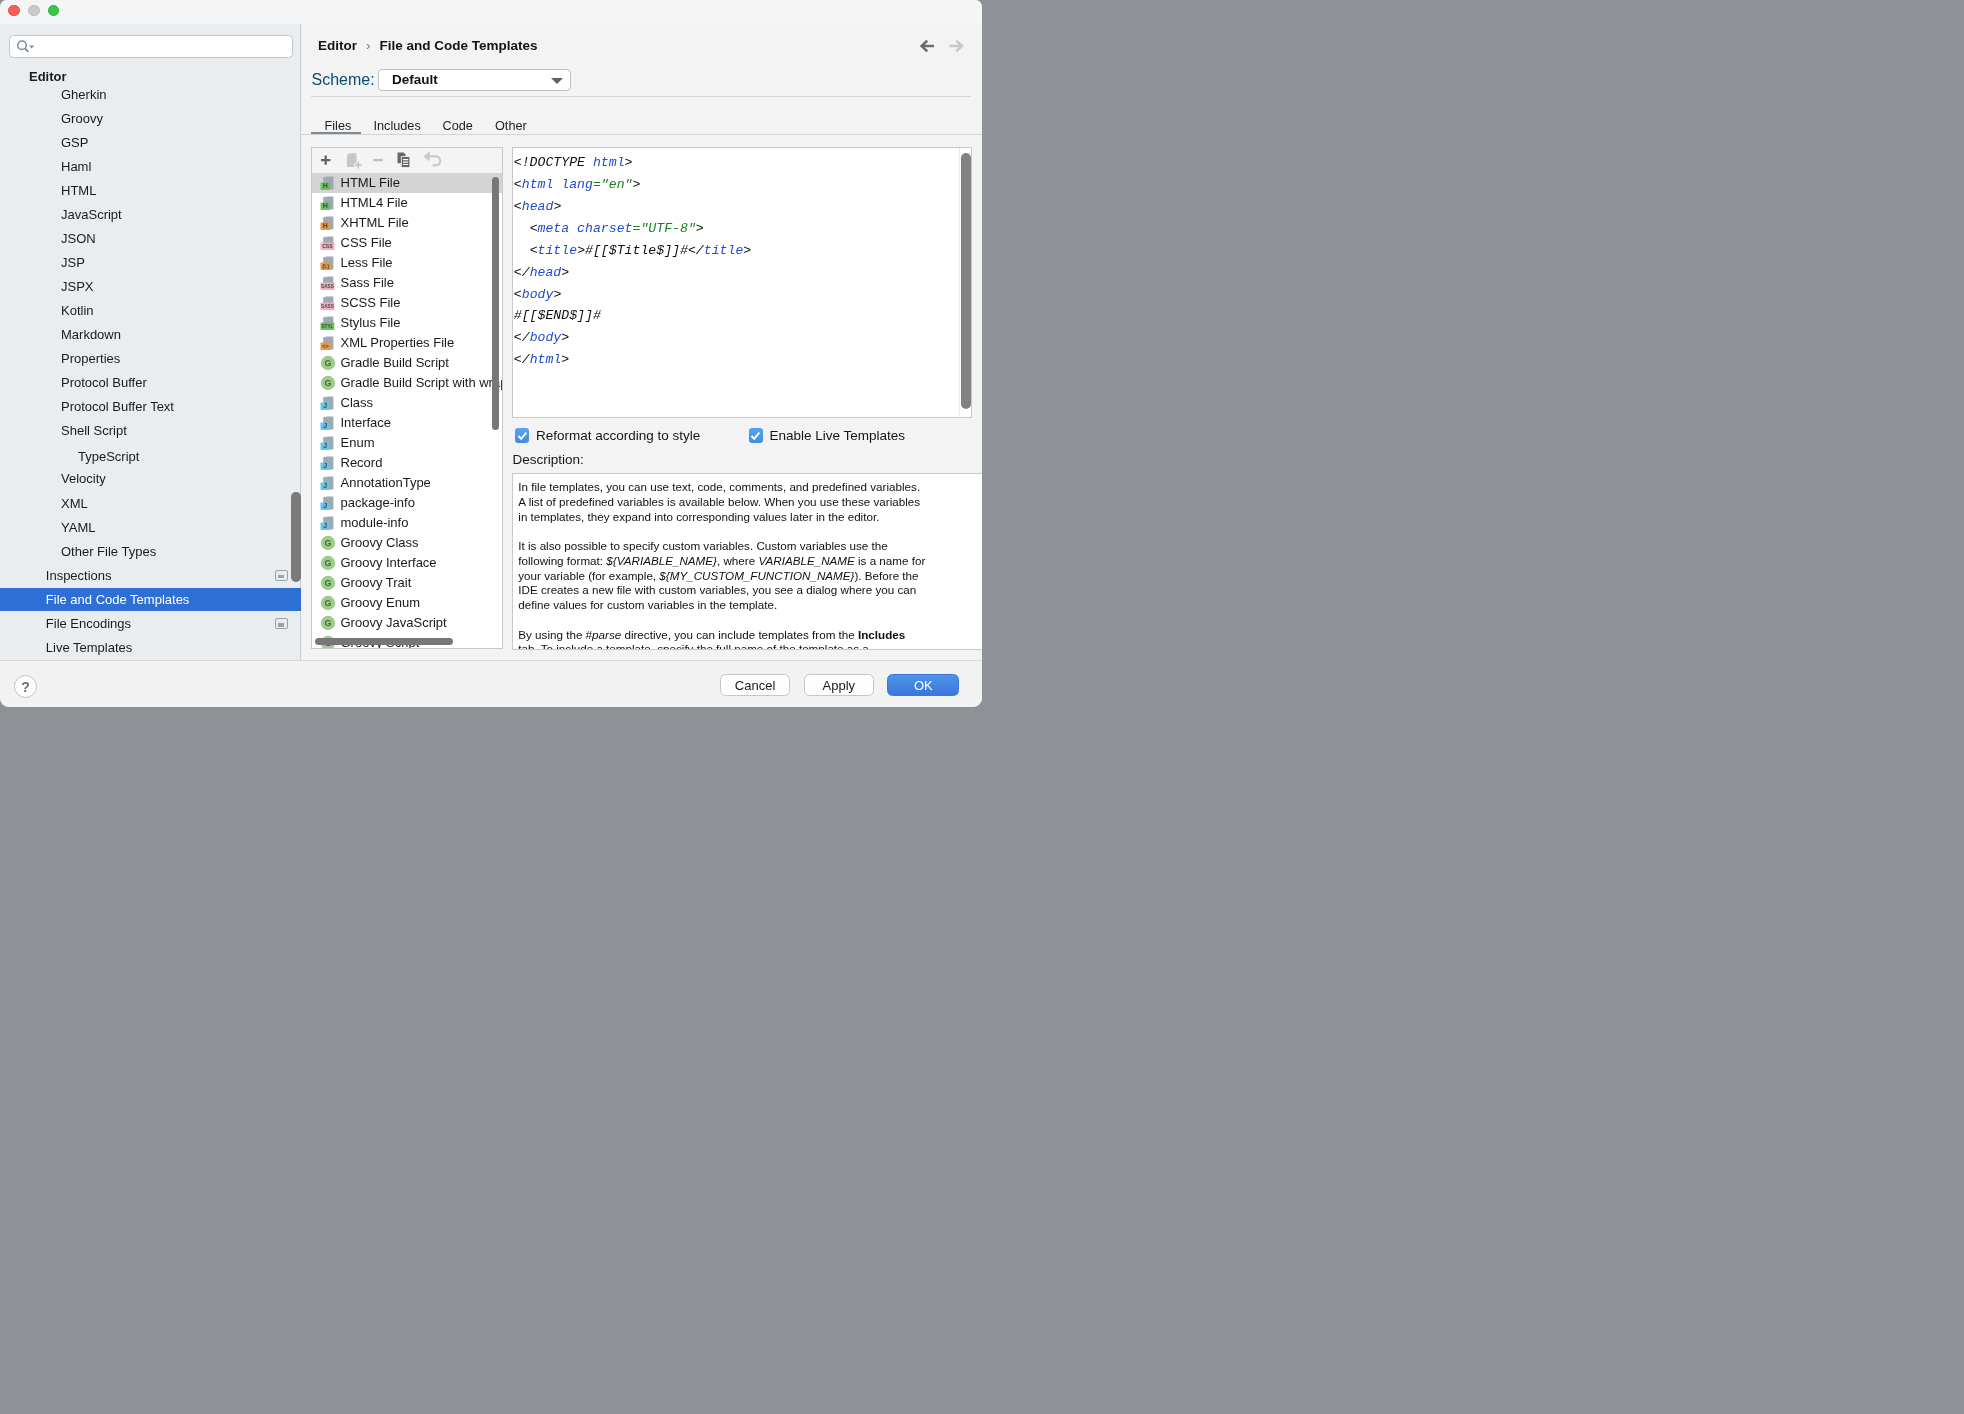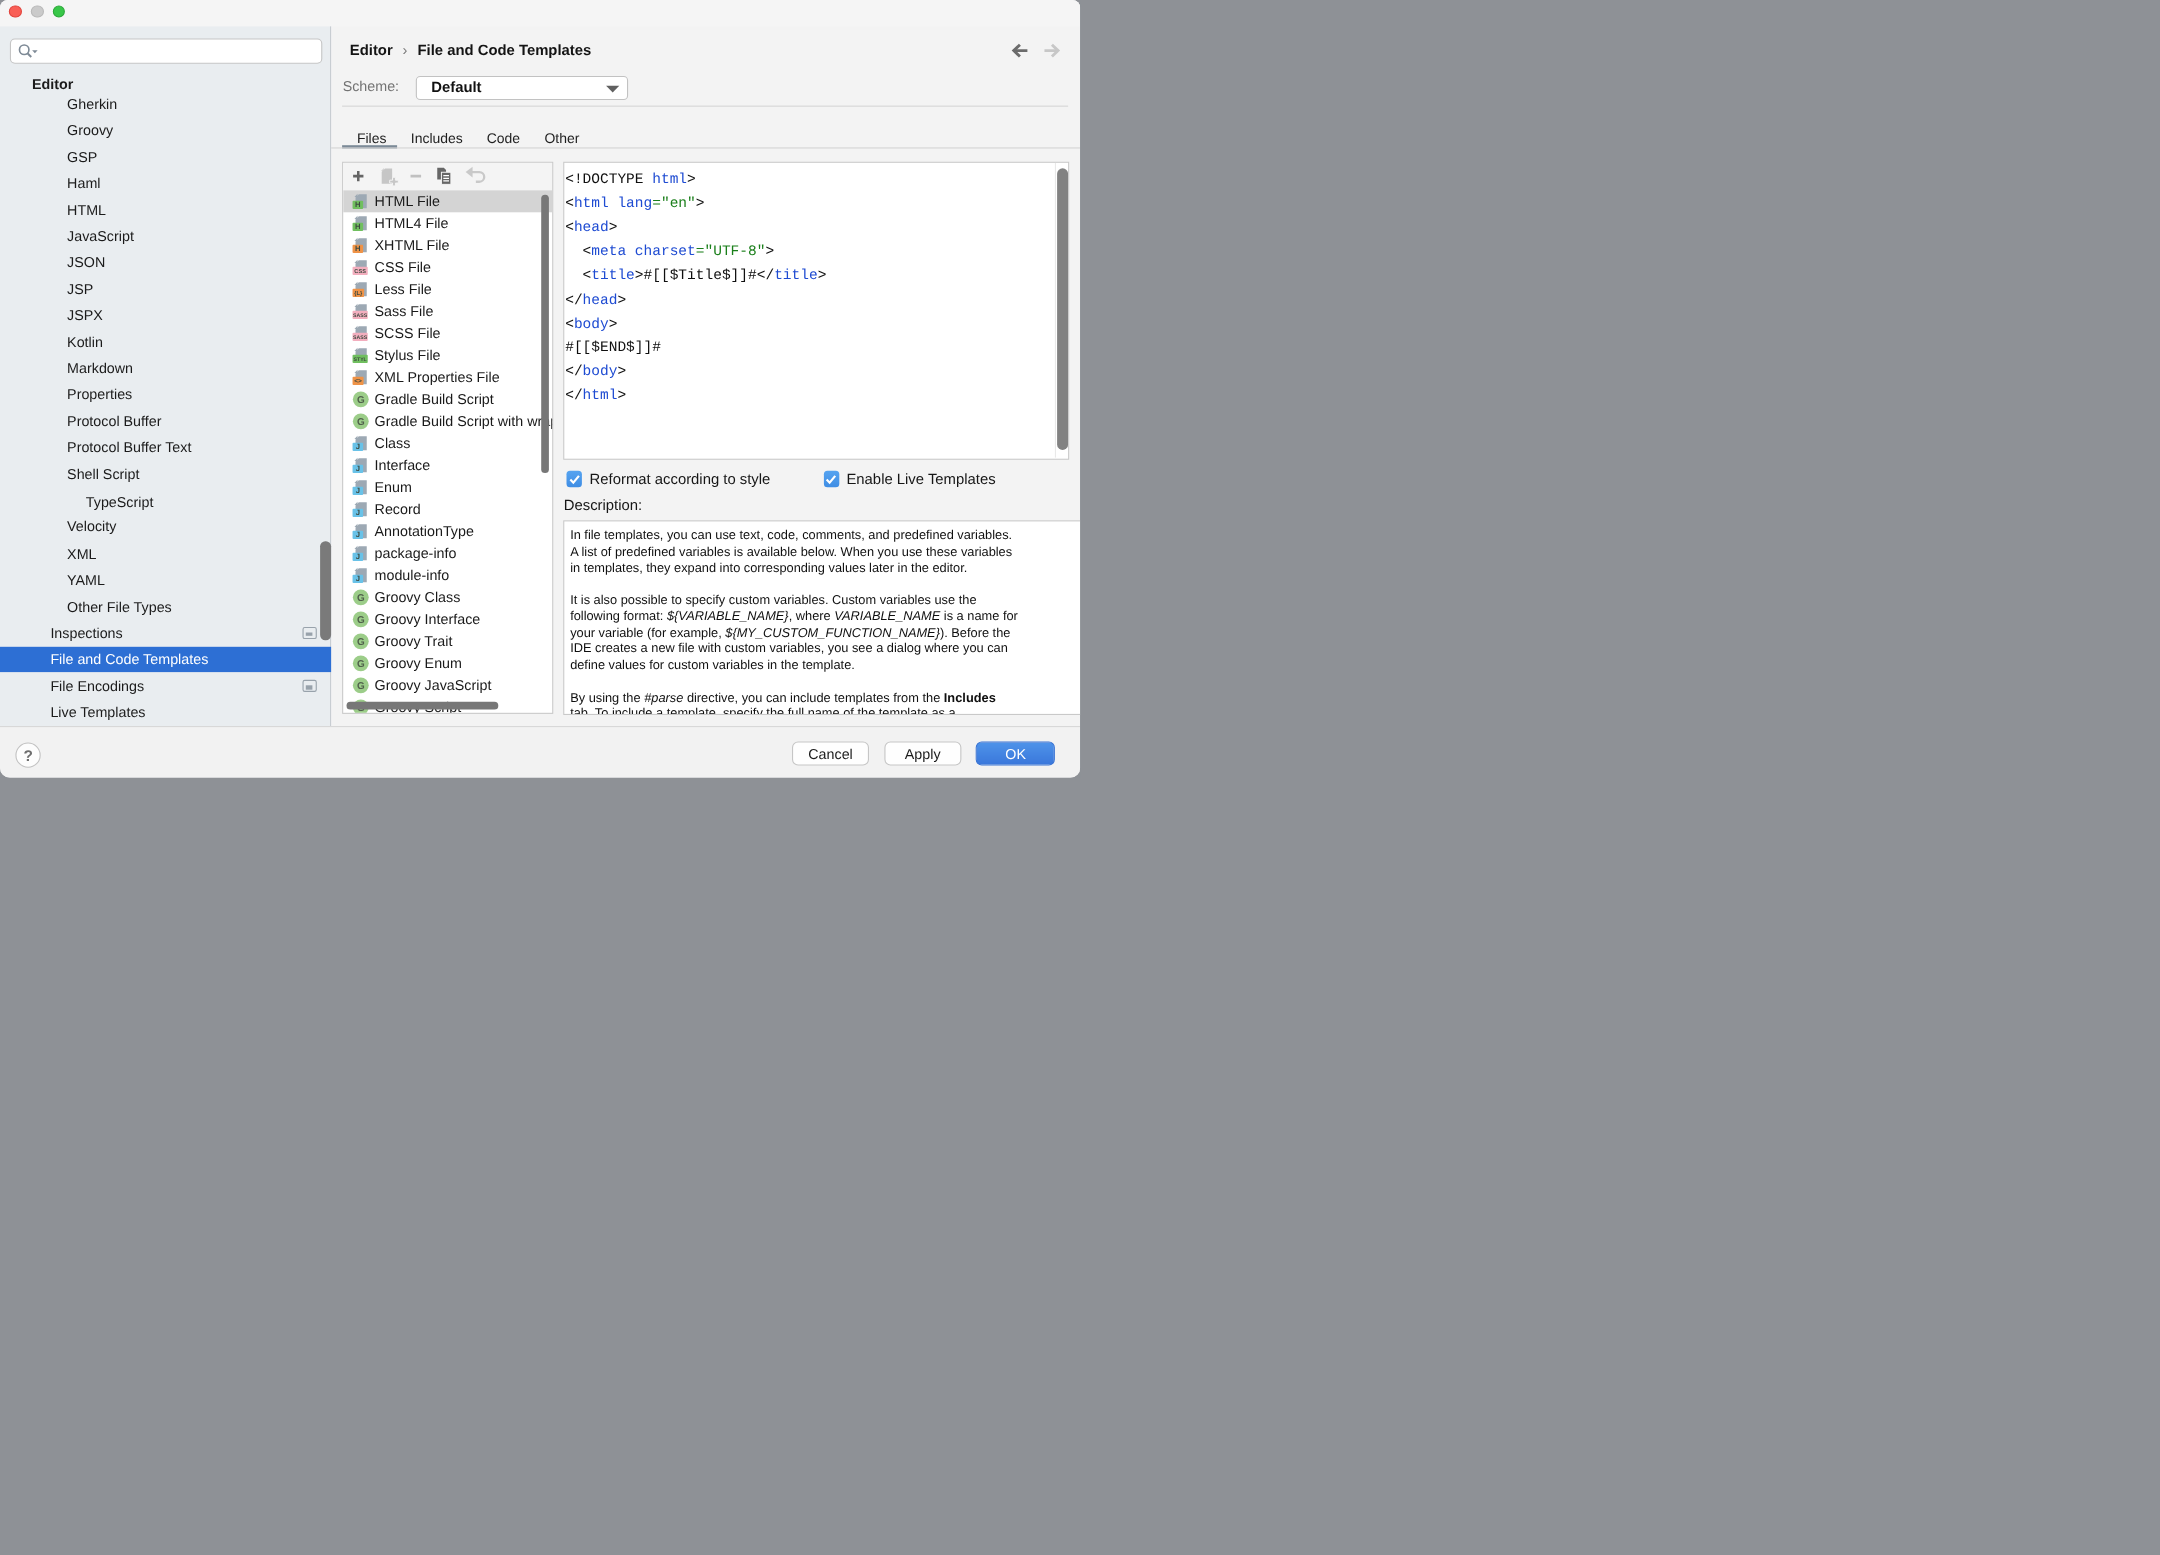--- a/index.html
+++ b/index.html
@@ -27,21 +27,21 @@
 .trow.sel { color:#FFFFFF; }
 #treewrap { position:absolute; left:0; top:-24px; width:301px; height:707px; }
 .miniwin { position:absolute; width:13.5px; height:11px; border:1.4px solid #98A2AB; border-radius:2px; }
 .miniwin-in { position:absolute; left:2.1px; top:4.2px; width:6.6px; height:3.2px; background:#98A2AB; }
 #sidescroll { position:absolute; left:291px; top:492px; width:9.5px; height:90px; background:#7A7A7A; border-radius:4.7px; }
 
 
 #crumbs { position:absolute; left:318px; top:38.3px; font-size:13.5px; font-weight:bold; color:#141414; }
 #crumbs .sep { font-weight:400; color:#7a7a7a; padding:0 9px; }
 #navarrows { position:absolute; left:918px; top:38px; }
-#scheme-label { position:absolute; left:311.5px; top:71px; font-size:13px; color:#737373; }
+#scheme-label { position:absolute; left:311.5px; top:71px; font-size:16px; color:#0c4a6e; }
 #scheme { position:absolute; left:378px; top:68.7px; width:192.5px; height:22px; background:#fff;
   border:1px solid #C2C2C2; border-radius:4px; }
 #scheme .v { position:absolute; left:13px; top:2.5px; font-size:13.5px; font-weight:bold; color:#111; }
 #scheme .tri { position:absolute; right:6.5px; top:8px; width:0; height:0;
   border-left:6px solid transparent; border-right:6px solid transparent; border-top:6.8px solid #606060; }
 #sep1 { position:absolute; left:311px; top:96px; width:660px; height:1px; background:#D4D4D4; }
 .tab { position:absolute; top:114.5px; height:22px; line-height:22px; font-size:12.7px; color:#1e1e1e; }
 #tabu { position:absolute; left:310.5px; top:131.7px; width:50.3px; height:3.4px; background:#7C8A97; }
 #sep2 { position:absolute; left:301px; top:134.2px; width:681px; height:1px; background:#D4D4D4; }
 
@@ -53,21 +53,21 @@
 .lrow span { position:absolute; left:28.5px; top:0; line-height:20px; }
 .lrow .fic { position:absolute; left:8px; top:2px; }
 .lsel { background:#D4D4D4; }
 #listvscroll { position:absolute; left:180px; top:29px; width:7px; height:253px; background:#777; border-radius:3.5px; }
 #listhscroll { position:absolute; left:2.5px; top:489.5px; width:138px; height:7px; background:#777; border-radius:3.5px; }
 
 
 #editor { position:absolute; left:512px; top:147px; width:460px; height:270.5px; background:#fff;
   border:1px solid #C9C9C9; overflow:hidden; }
 .cline { position:relative; height:21.95px; line-height:21.95px; font-family:"Liberation Mono",monospace;
-  font-size:13.2px; white-space:pre; }
+  font-size:13.2px; white-space:pre;font-style:italic; }
 #codewrap { position:absolute; left:0.8px; top:3.9px; }
 .cb { color:#0F0F0F; } .ct { color:#1E4BD2; } .cg { color:#1A7F1A; }
 #edscrolltrack { position:absolute; right:10.8px; top:0; width:1px; height:268px; background:#E9E9E9; }
 #edscroll { position:absolute; right:0.2px; top:5px; width:10.2px; height:256px; background:#828282; border-radius:5px; }
 
 
 .cbx { position:absolute; width:14.3px; height:14.3px; border-radius:3.2px;
   background:linear-gradient(#55A3F0,#3F8DE4); }
 .cbx svg { position:absolute; left:1.6px; top:2.2px; }
 .cblab { position:absolute; font-size:13.5px; color:#161616; }

